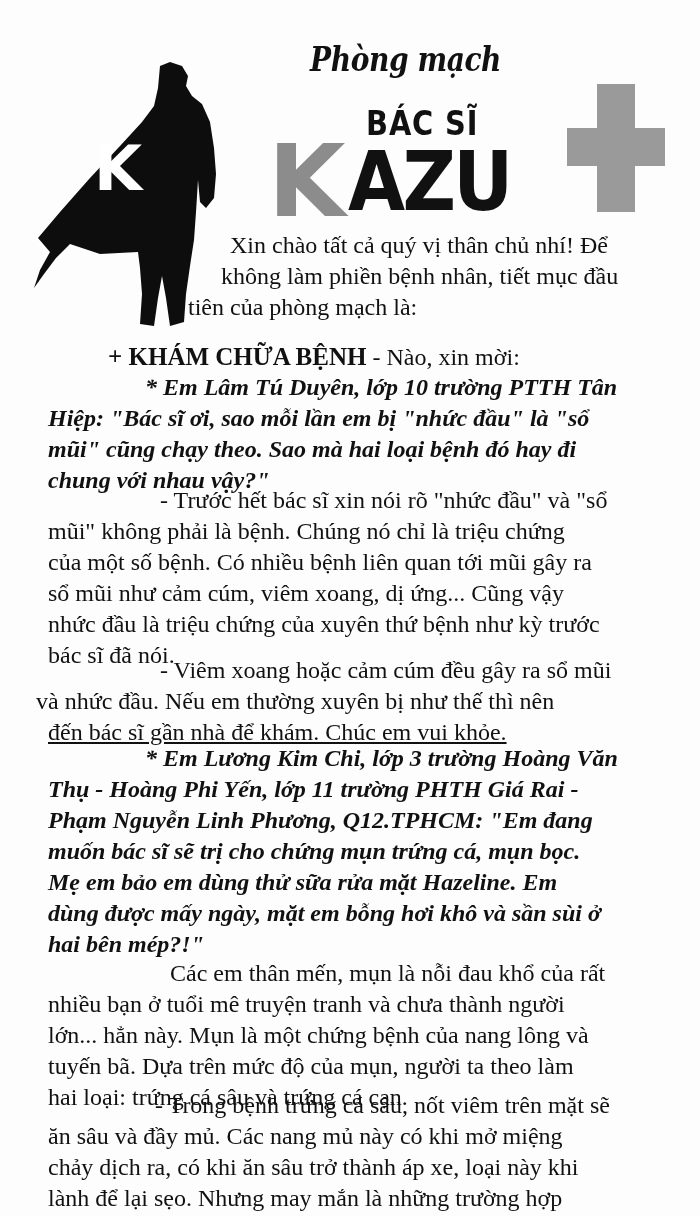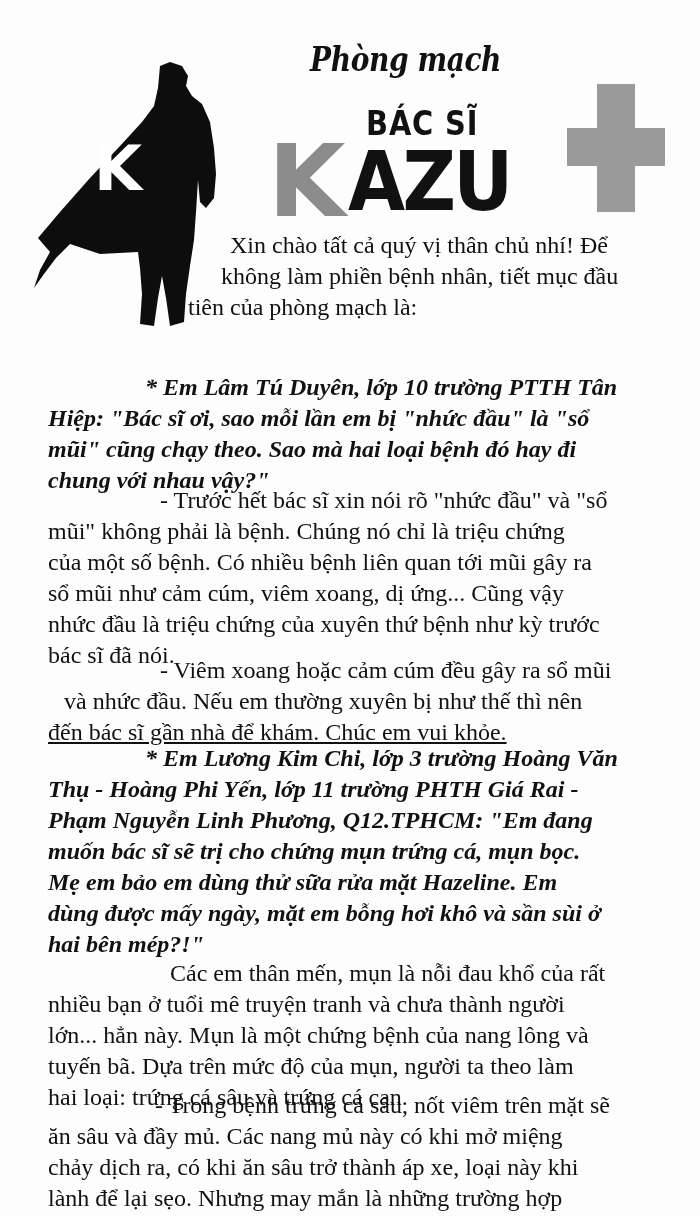--- a/index.html
+++ b/index.html
@@ -41,38 +41,41 @@
     <div class="v"></div>
       <div class="h"></div>
   </div>
 
   <div class="text">
     <div class="line" style="left:230px; top:230px;">Xin chào tất cả quý vị thân chủ nhí! Để</div>
     <div class="line" style="left:221px; top:261px;">không làm phiền bệnh nhân, tiết mục đầu</div>
     <div class="line" style="left:188px; top:292px;">tiên của phòng mạch là:</div>
   </div>
 
+  <div class="text line" style="left:108px; top:341px;">
+    <span class="b" style="font-size:25px;">+ KHÁM CHỮA BỆNH</span><span> - Nào, xin mời:</span>
+  </div>
 
   <div class="text bi">
     <div class="line" style="left:145px; top:372px;font-style:italic;">* Em Lâm Tú Duyên, lớp 10 trường PTTH Tân</div>
     <div class="line" style="left:48px; top:403px;">Hiệp: "Bác sĩ ơi, sao mỗi lần em bị "nhức đầu" là "sổ</div>
     <div class="line" style="left:48px; top:434px;">mũi" cũng chạy theo. Sao mà hai loại bệnh đó hay đi</div>
     <div class="line" style="left:48px; top:465px;">chung với nhau vậy?"</div>
   </div>
 
   <div class="text">
     <div class="line" style="left:160px; top:485px;">- Trước hết bác sĩ xin nói rõ "nhức đầu" và "sổ</div>
     <div class="line" style="left:48px; top:516px;">mũi" không phải là bệnh. Chúng nó chỉ là triệu chứng</div>
     <div class="line" style="left:48px; top:547px;">của một số bệnh. Có nhiều bệnh liên quan tới mũi gây ra</div>
     <div class="line" style="left:48px; top:578px;">sổ mũi như cảm cúm, viêm xoang, dị ứng... Cũng vậy</div>
     <div class="line" style="left:48px; top:609px;">nhức đầu là triệu chứng của xuyên thứ bệnh như kỳ trước</div>
     <div class="line" style="left:48px; top:640px;">bác sĩ đã nói.</div>
 
     <div class="line" style="left:160px; top:655px;">- Viêm xoang hoặc cảm cúm đều gây ra sổ mũi</div>
-    <div class="line" style="left:64px; top:686px;">và nhức đầu. Nếu em thường xuyên bị như thế thì nên</div>
+    <div class="line" style="left:36px; top:686px;">và nhức đầu. Nếu em thường xuyên bị như thế thì nên</div>
     <div class="line" style="left:48px; top:717px;text-decoration:underline;">đến bác sĩ gần nhà để khám. Chúc em vui khỏe.</div>
   </div>
 
   <div class="text bi">
     <div class="line" style="left:145px; top:743px;">* Em Lương Kim Chi, lớp 3 trường Hoàng Văn</div>
     <div class="line" style="left:48px; top:774px;">Thụ - Hoàng Phi Yến, lớp 11 trường PHTH Giá Rai -</div>
     <div class="line" style="left:48px; top:805px;">Phạm Nguyễn Linh Phương, Q12.TPHCM: "Em đang</div>
     <div class="line" style="left:48px; top:836px;">muốn bác sĩ sẽ trị cho chứng mụn trứng cá, mụn bọc.</div>
     <div class="line" style="left:48px; top:867px;">Mẹ em bảo em dùng thử sữa rửa mặt Hazeline. Em</div>
     <div class="line" style="left:48px; top:898px;">dùng được mấy ngày, mặt em bỗng hơi khô và sần sùi ở</div>

